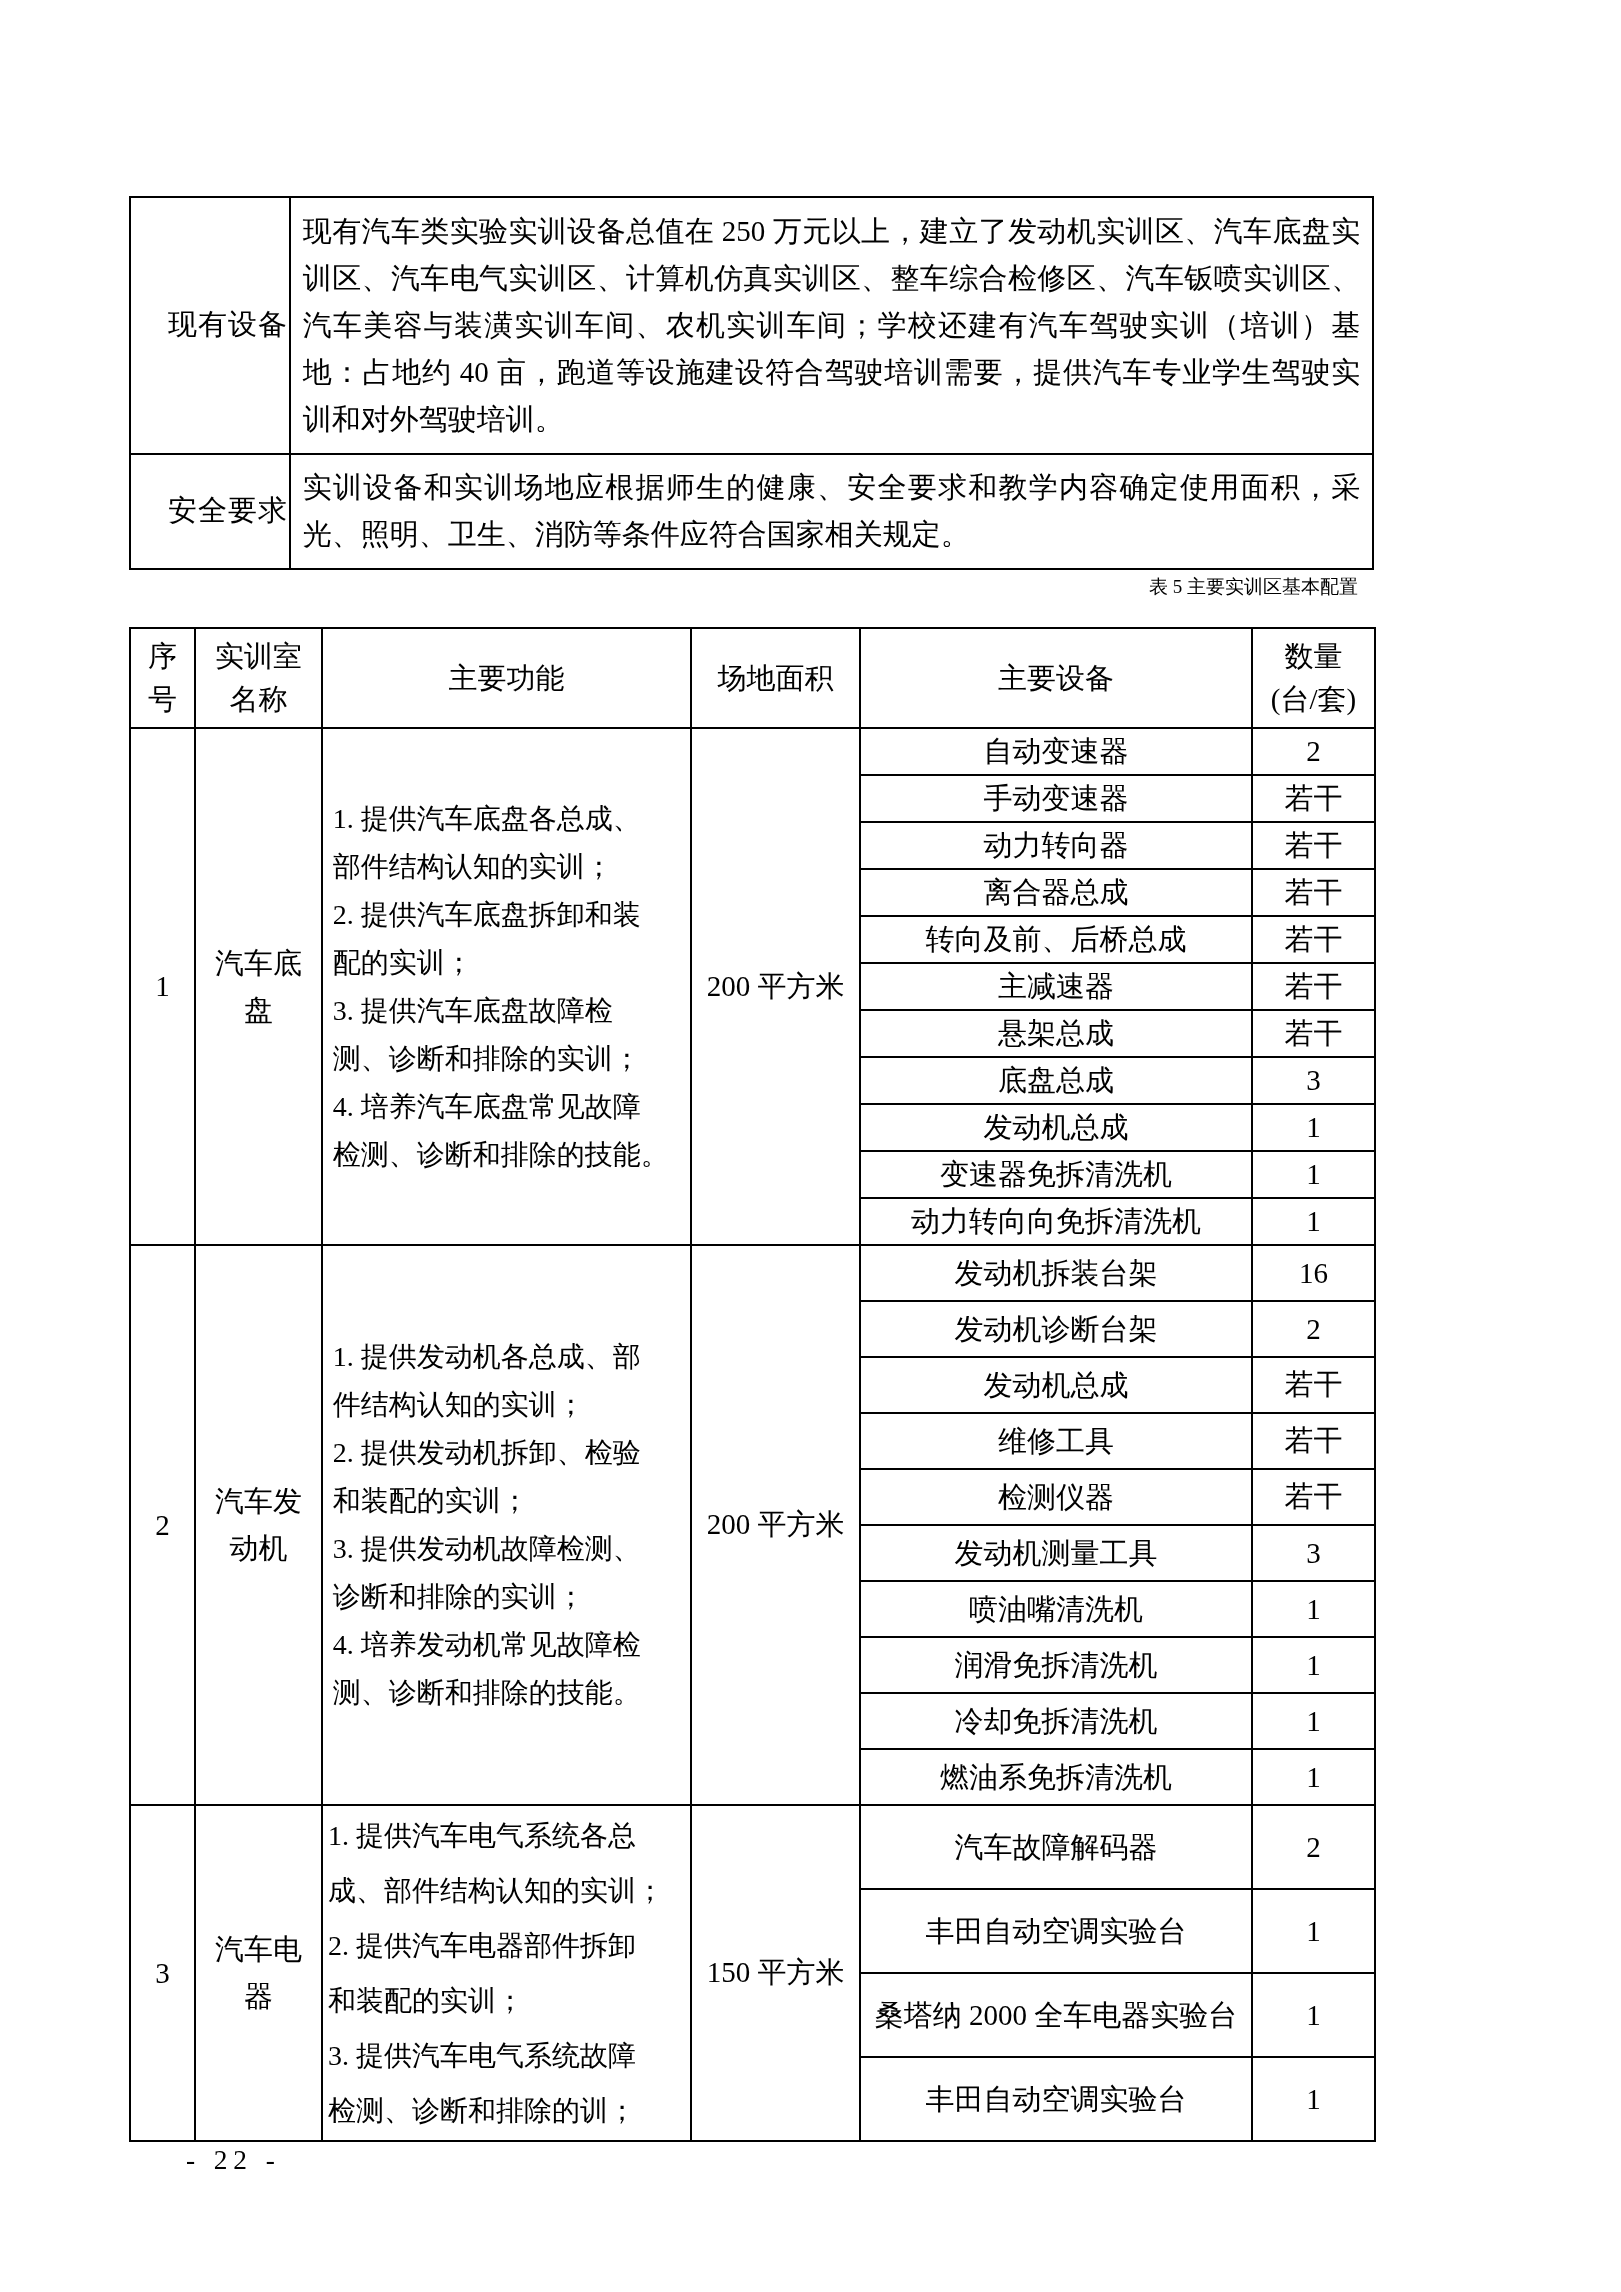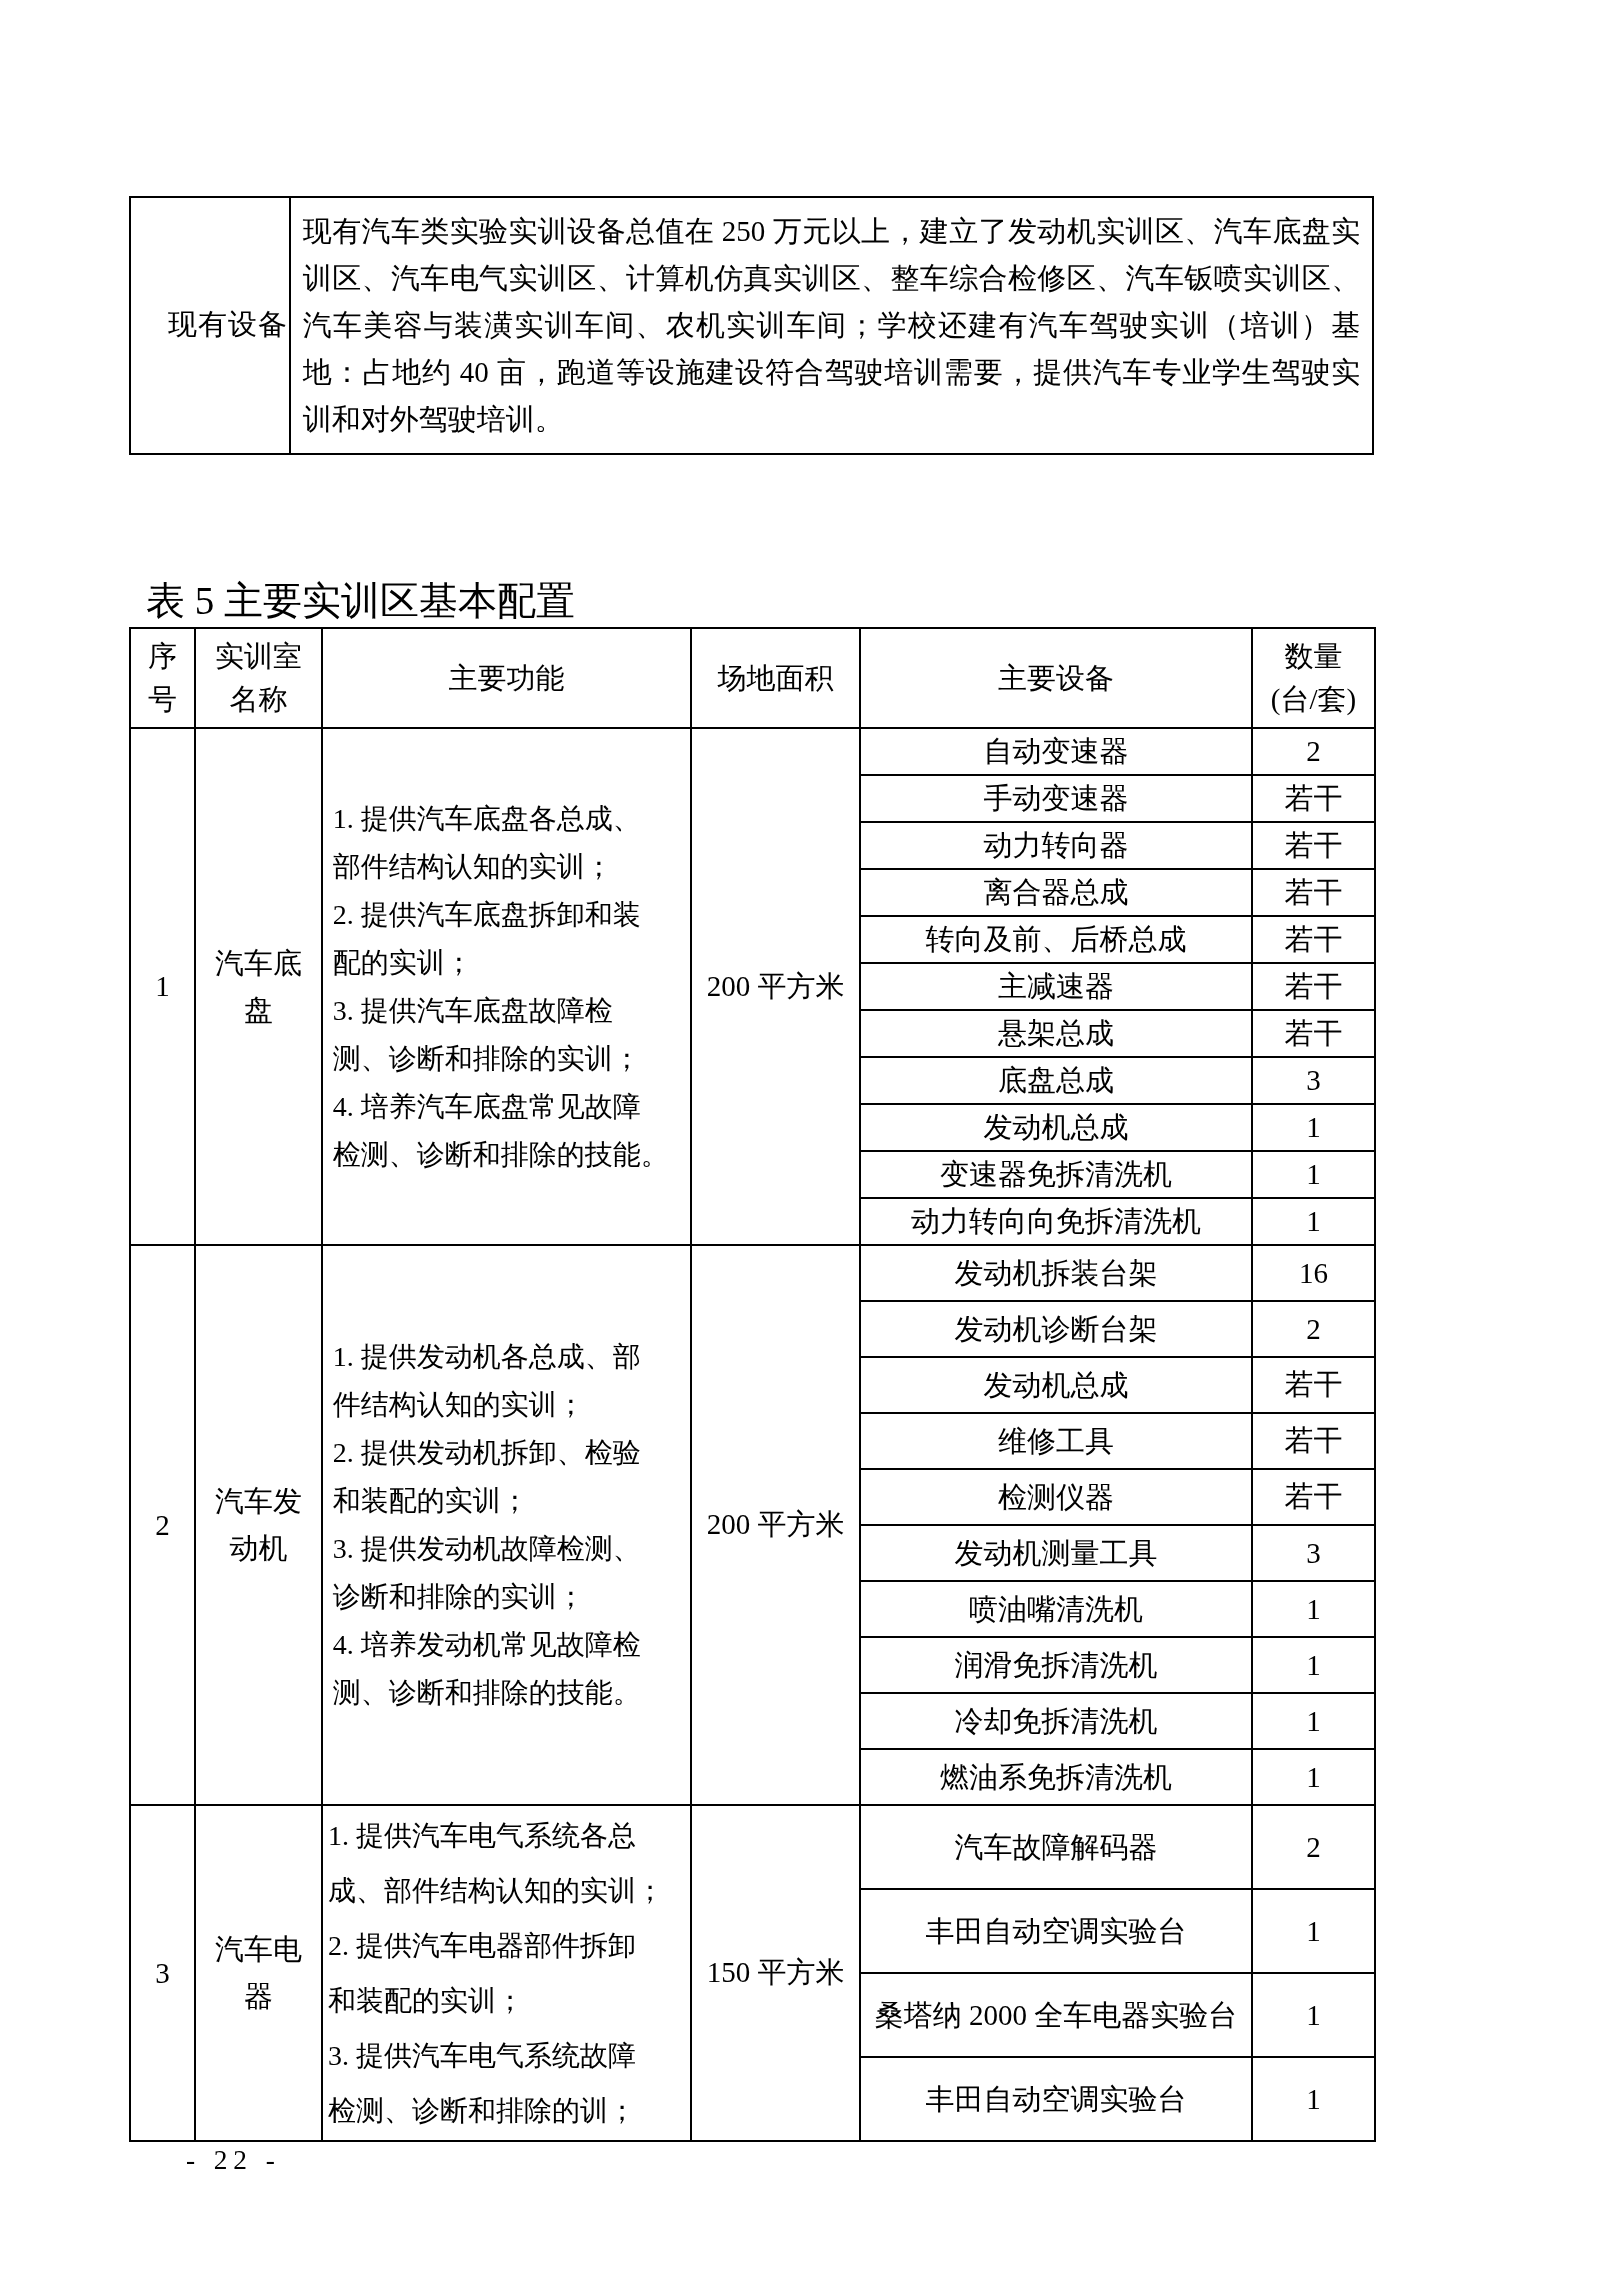--- a/index.html
+++ b/index.html
@@ -8,22 +8,22 @@
   table{border-collapse:collapse;table-layout:fixed;}
 
   
   .info-table{position:absolute;left:129px;top:196px;width:1245px;}
   .info-table td{border:2px solid #000;font-size:29px;vertical-align:middle;}
   .info-table{border:2.9px solid #000;}
   .info-table td.label{text-align:right;letter-spacing:1px;}
   .info-table td.text{line-height:47px;padding:9.8px 11.8px;text-align:justify;}
 
   
-  .caption{position:absolute;left:146px;top:574px;width:1245px;
-           text-align:left;font-size:39px;}
+  .caption{position:absolute;left:113px;top:574px;width:1245px;
+           text-align:right;font-size:19px;}
 
   
   .main-table{position:absolute;left:129px;top:627px;width:1245px;border:2.9px solid #000;}
   .main-table th,.main-table td{border:2px solid #000;font-size:29px;font-weight:normal;
         text-align:center;vertical-align:middle;white-space:pre-line;padding:0;}
   .hdr th{height:98px;line-height:43px;border-bottom:2.9px solid #000;}
   td.fn{text-align:left;font-size:28px;line-height:48px;padding:7.8px 9.8px;font-family:Liberation Serif, serif;}
   td.fn3{line-height:55px;padding:2px 5px;}
   td.room{line-height:47px;}
   .sec1 td.eq,.sec1 td.qty{height:45px;}
@@ -41,20 +41,24 @@
 
   <table class="info-table">
     <colgroup>
         <col style="width:160px">
         <col>
       </colgroup>
     <tbody>
       <tr>
         <td class="label">现有设备</td>
         <td class="text">现有汽车类实验实训设备总值在 250 万元以上，建立了发动机实训区、汽车底盘实训区、汽车电气实训区、计算机仿真实训区、整车综合检修区、汽车钣喷实训区、汽车美容与装潢实训车间、农机实训车间；学校还建有汽车驾驶实训（培训）基地：占地约 40 亩，跑道等设施建设符合驾驶培训需要，提供汽车专业学生驾驶实训和对外驾驶培训。</td>
+      </tr>
+      <tr>
+        <td class="label">安全要求</td>
+        <td class="text">实训设备和实训场地应根据师生的健康、安全要求和教学内容确定使用面积，采光、照明、卫生、消防等条件应符合国家相关规定。</td>
       </tr>
     </tbody>
   </table>
 
   <div class="caption">表 5 主要实训区基本配置</div>
 
   <table class="main-table">
     <colgroup>
       <col style="width:65px">
         <col style="width:127px">

